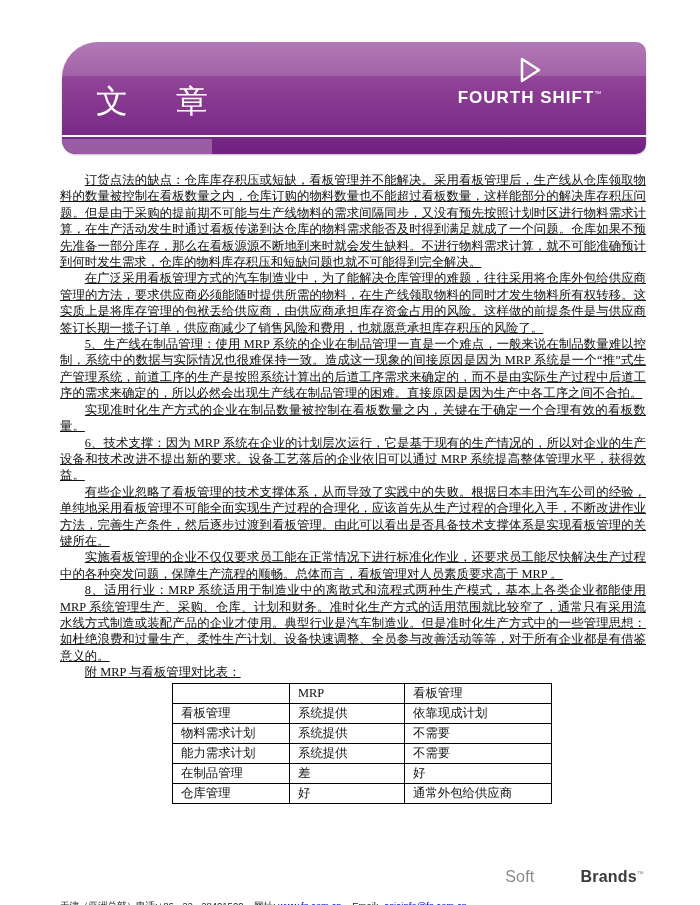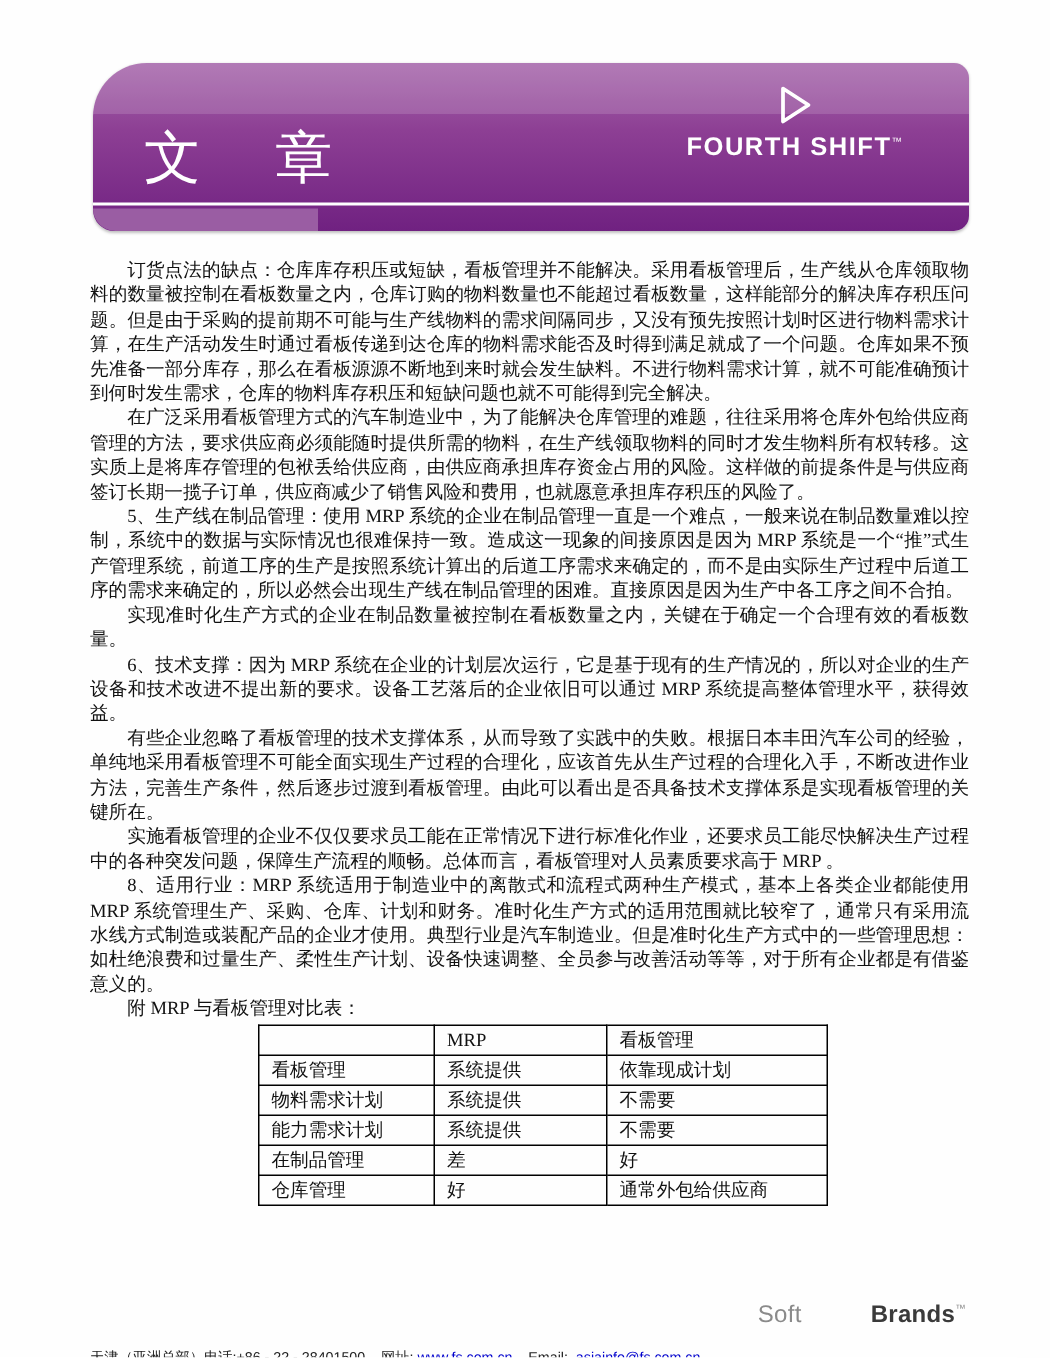--- a/index.html
+++ b/index.html
@@ -25,37 +25,37 @@
   }
   .banner-line{
     position:absolute;left:0;right:0;bottom:17px;height:2px;background:#ffffff;
   }
   .banner-accent{
     position:absolute;left:0;bottom:0;width:150px;height:15px;
     background:#9a5da3;border-radius:0 0 0 18px;
   }
   .banner-title{
     position:absolute;left:34px;top:38px;
-    color:#ffffff;font-size:38px;letter-spacing:20px;
+    color:#ffffff;font-size:32px;letter-spacing:20px;
     font-family:"Liberation Serif","DejaVu Serif",serif;
   }
   .fs-logo{
     position:absolute;right:26px;top:14px;width:180px;text-align:center;color:#ffffff;
     font-family:"Liberation Sans","DejaVu Sans",sans-serif;
   }
   .fs-triangle{display:block;margin:0 auto 4px auto;}
   .fs-text{font-size:17px;font-weight:bold;letter-spacing:1px;white-space:nowrap;}
   .fs-tm{font-size:7px;vertical-align:super;font-weight:normal;}
 
   
   .content{
     position:absolute;left:60px;top:172px;width:586px;
     font-size:12.4px;line-height:16.4px;text-align:justify;
   }
-  .content p{margin:0;text-indent:2em;}
+  .content p{margin:0;text-indent:2em;text-decoration:underline;}
 
   
   .table-wrap{margin:2px 0 0 112px;}
   table.cmp{
     border-collapse:collapse;
     font-size:12.4px;
   }
   table.cmp th, table.cmp td{
     border:1px solid #000;
     padding:1px 8px;

